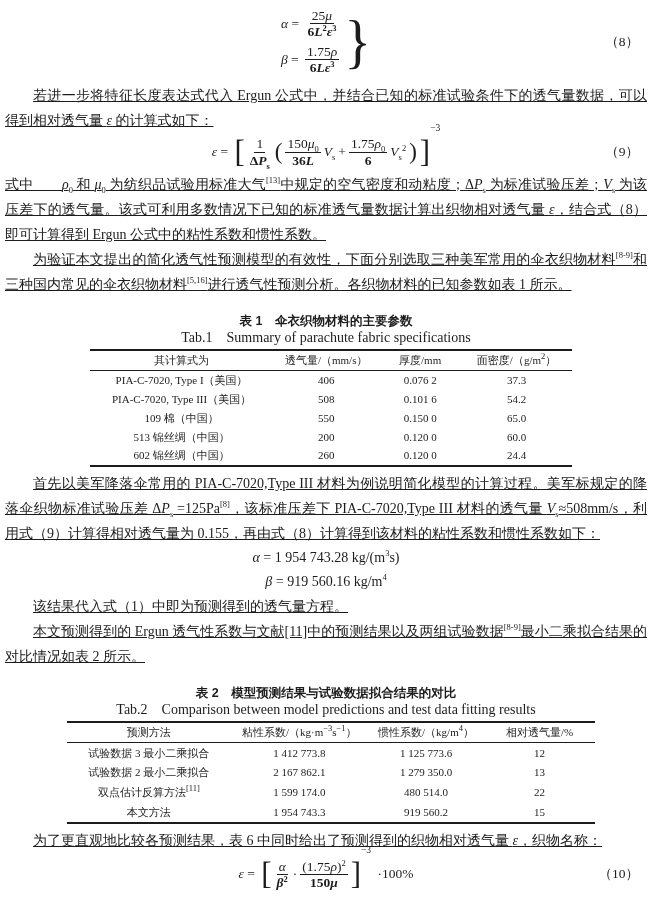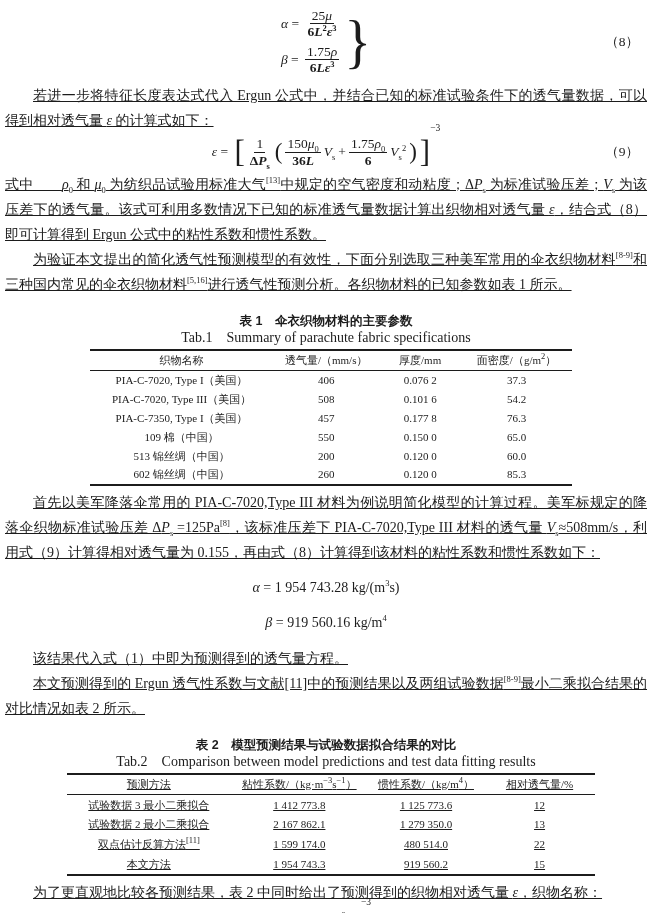--- a/index.html
+++ b/index.html
@@ -26,29 +26,29 @@
   .frac .num{padding:0 2px;border-bottom:1px solid #1c1c1c;display:block;text-align:left;}
   .frac .den{padding:0 2px;display:block;text-align:center;font-weight:bold;}
   .eqtext{white-space:pre;}
   .big{line-height:0.85;font-weight:400;}
   .b34{font-size:31px;}
   .b24{font-size:23px;}
   .brace{font-size:56px;line-height:0.8;font-weight:400;transform:scaleY(1.05);margin-left:2px;}
   .bracketwrap{display:inline-flex;align-items:flex-start;}
   .expo{font-size:9.5px;position:relative;top:-11px;}
   .eqlabel{position:absolute;right:8px;top:50%;transform:translateY(-50%);font-size:13.5px;}
-  .center-line{margin:11px;line-height:24px;text-align:center;}
+  .center-line{margin:0;line-height:24px;text-align:center;}
 
   
   .tbl-title-zh{text-align:center;font-weight:bold;font-size:12.5px;line-height:17px;margin-top:16px;
     font-family:"Liberation Sans","DejaVu Sans",sans-serif;}
   .tbl-title-en{text-align:center;font-size:14px;line-height:16px;}
   table.tbl{border-collapse:collapse;table-layout:fixed;font-size:11px;margin-top:3px;}
   table.t1{width:482px;margin-left:85px;}
-  table.t2{width:528px;margin-left:62px;text-decoration:underline;}
+  table.t2{width:528px;margin-left:62px;}
   .tbl th{font-weight:normal;}
   .tbl th,.tbl td{padding:0;text-align:center;vertical-align:middle;white-space:nowrap;line-height:1.15;}
   .tbl thead tr{border-top:2px solid #1c1c1c;border-bottom:1px solid #1c1c1c;height:21px;}
   .tbl tbody tr{height:19px;}
   .t2 tbody tr{height:20px;}
   .tbl tbody{border-bottom:2px solid #1c1c1c;margin-top:34px;}
   .t1 col.c1{width:38%;} .t1 col.c2{width:22%;} .t1 col.c3{width:17%;} .t1 col.c4{width:23%;}
   .t2 col.c1{width:31%;} .t2 col.c2{width:26%;} .t2 col.c3{width:22%;} .t2 col.c4{width:21%;}
   .after-table{margin-top:4px;}
 </style>
@@ -115,62 +115,56 @@
   <div class="tbl-title-en">Tab.1　Summary of parachute fabric specifications</div>
   <table class="tbl t1">
     <colgroup>
         <col class="c1">
         <col class="c2">
         <col class="c3">
         <col class="c4">
       </colgroup>
     <thead>
       <tr>
-        <th><span>织物名称</span></th>
+        <th><span>其计算式为</span></th>
         <th><span>透气量/（mm/s）</span></th>
         <th><span>厚度/mm</span></th>
         <th><span>面密度/（g/m</span><sup>2</sup><span>）</span></th>
       </tr>
     </thead>
     <tbody>
         <tr>
           <td>PIA-C-7020, Type I（美国）</td>
           <td>406</td>
           <td>0.076 2</td>
           <td>37.3</td>
         </tr>
         <tr>
           <td>PIA-C-7020, Type III（美国）</td>
           <td>508</td>
           <td>0.101 6</td>
           <td>54.2</td>
         </tr>
         <tr>
-          <td>PIA-C-7350, Type I（美国）</td>
-          <td>457</td>
-          <td>0.177 8</td>
-          <td>76.3</td>
-        </tr>
-        <tr>
           <td>109 棉（中国）</td>
           <td>550</td>
           <td>0.150 0</td>
           <td>65.0</td>
         </tr>
         <tr>
           <td>513 锦丝绸（中国）</td>
           <td>200</td>
           <td>0.120 0</td>
           <td>60.0</td>
         </tr>
         <tr>
           <td>602 锦丝绸（中国）</td>
           <td>260</td>
           <td>0.120 0</td>
-          <td>85.3</td>
+          <td>24.4</td>
         </tr>
       </tbody>
   </table>
 
   <p class="para indent after-table"><span>首先以美军降落伞常用的 PIA-C-7020,Type III 材料为例说明简化模型的计算过程。美军标规定的降落伞织物标准试验压差 Δ</span><span class="it">P</span><sub>s</sub><span> =125Pa</span><sup>[8]</sup><span>，该标准压差下 PIA-C-7020,Type III 材料的透气量 </span><span class="it">V</span><sub>s</sub><span>≈508mm/s，利用式（9）计算得相对透气量为 0.155，再由式（8）计算得到该材料的粘性系数和惯性系数如下：</span></p>
 
   <p class="center-line"><span class="it">α</span><span> = 1 954 743.28 kg/(m</span><sup>3</sup><span>s)</span></p>
   <p class="center-line"><span class="it">β</span><span> = 919 560.16 kg/m</span><sup>4</sup></p>
 
   <p class="para indent"><span>该结果代入式（1）中即为预测得到的透气量方程。</span></p>
@@ -215,21 +209,21 @@
         </tr>
         <tr>
           <td>本文方法</td>
           <td>1 954 743.3</td>
           <td>919 560.2</td>
           <td>15</td>
         </tr>
       </tbody>
   </table>
 
-  <p class="para indent after-table"><span>为了更直观地比较各预测结果，表 2 中同时给出了预测得到的织物相对透气量 </span><span class="it">ε</span><span>，织物名称：</span></p>
+  <p class="para indent after-table"><span>为了更直观地比较各预测结果，表 6 中同时给出了预测得到的织物相对透气量 </span><span class="it">ε</span><span>，织物名称：</span></p>
 
   <div class="eqrow eq10">
     <span class="eqtext"><span class="it">ε</span><span> = </span></span>
     <span class="big b34">[</span>
     <span class="frac">
       <span class="num"><span class="it">α</span></span>
       <span class="den"><span class="it">β</span><sup>2</sup></span>
     </span>
     <span class="eqtext">·</span>
     <span class="frac">

